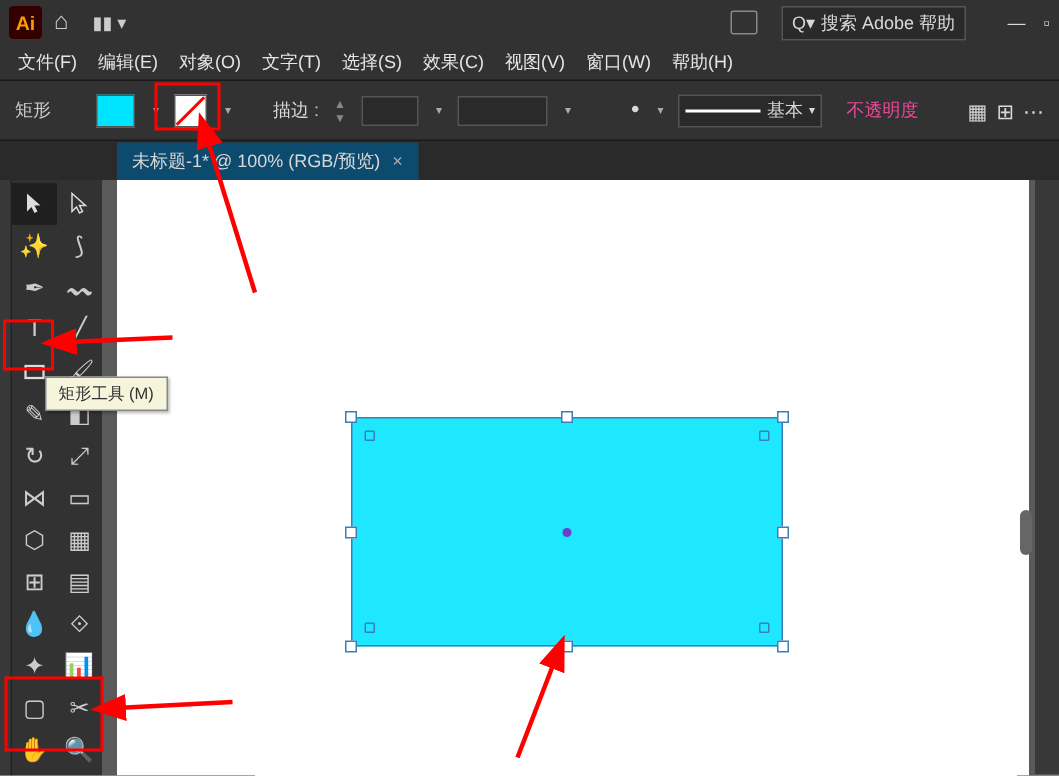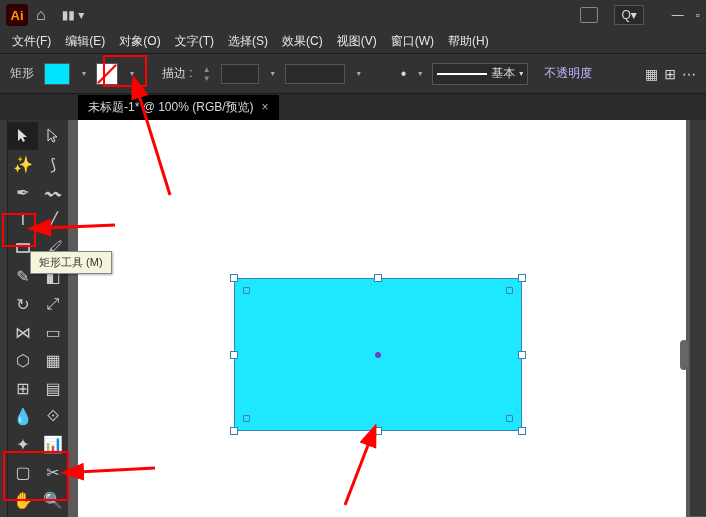--- a/index.html
+++ b/index.html
@@ -8,35 +8,35 @@
 .ai-logo{width:22px;height:22px;background:#330000;color:#ff9a00;font-weight:bold;display:flex;align-items:center;justify-content:center;font-size:13px;border-radius:3px;}
 .home-icon{color:#ccc;font-size:16px;}
 .panel-icon{color:#ccc;font-size:12px;margin-left:8px;}
 .titlebar-spacer{flex:1;}
 .doc-icon{width:18px;height:16px;border:1px solid #888;border-radius:2px;}
 .search-box{display:flex;align-items:center;gap:4px;background:#2a2a2a;padding:2px 6px;border:1px solid #555;margin-left:8px;}
 .win-controls{display:flex;gap:12px;margin-left:20px;color:#aaa;font-size:14px;}
 .menubar{height:24px;background:#323232;display:flex;align-items:center;padding:0 6px;gap:2px;border-bottom:1px solid #1a1a1a;}
 .menu-item{padding:2px 6px;color:#e5e5e5;cursor:pointer;}
 .control-bar{height:40px;background:#323232;display:flex;align-items:center;padding:0 10px;gap:10px;border-bottom:1px solid #1a1a1a;}
-.shape-label{color:#ccc;}
+.shape-label{color:#ccc;margin-right:20px;}
 .fill-swatch{width:26px;height:22px;background:#00e5ff;border:1px solid #555;position:relative;}
 .fill-drop{font-size:8px;color:#aaa;margin-left:2px;}
 .stroke-swatch{width:22px;height:22px;border:1px solid #555;background:#fff;position:relative;}
 .stroke-swatch::after{content:"";position:absolute;width:26px;height:2px;background:red;transform:rotate(-45deg);top:9px;left:-3px;}
 .stroke-label{color:#ccc;margin-left:18px;}
 .stroke-input{width:38px;height:20px;background:#2a2a2a;border:1px solid #555;display:flex;align-items:center;justify-content:center;color:#999;}
 .stroke-line{width:60px;height:20px;background:#2a2a2a;border:1px solid #555;}
 .style-box{display:flex;align-items:center;padding:0 4px;height:22px;border:1px solid #555;background:#2a2a2a;gap:4px;}
 .style-line{width:50px;height:2px;background:#fff;}
-.opacity-label{color:#c4b5fd;margin-left:6px;}
+.opacity-label{color:#ec4899;margin-left:6px;}
 .panel-icons{display:flex;gap:6px;margin-left:auto;color:#999;}
 .panel-icons span{font-size:14px;}
 .tab-bar{height:26px;background:#2a2a2a;display:flex;align-items:center;padding-left:78px;}
-.tab{background:#000000;padding:4px 10px;display:flex;align-items:center;gap:8px;color:#ddd;margin-right:2px;}
+.tab{background:#0c4a6e;padding:4px 10px;display:flex;align-items:center;gap:8px;color:#ddd;margin-right:2px;}
 .tab .close{color:#aaa;cursor:pointer;}
 .main-area{position:absolute;top:120px;left:0;right:0;bottom:0;display:flex;}
 .tool-ruler{width:8px;background:#383838;border-right:1px solid #222;}
 .toolbox{width:60px;background:#323232;display:flex;flex-direction:column;padding:2px 0;}
 .tool-row{display:flex;height:28px;}
 .tool{width:30px;height:28px;display:flex;align-items:center;justify-content:center;color:#ccc;font-size:16px;position:relative;}
 .tool.active{background:#1f1f1f;}
 .tool svg{width:16px;height:16px;}
 .canvas-area{flex:1;background:#5a5a5a;position:relative;}
 .artboard{position:absolute;top:0;left:10px;right:20px;bottom:0;background:#fff;}
@@ -57,20 +57,21 @@
 <body>
 
 <div class="titlebar">
   <div class="ai-logo">Ai</div>
   <span class="home-icon">⌂</span>
   <span class="panel-icon">▮▮ ▾</span>
   <div class="titlebar-spacer"></div>
   <div class="doc-icon"></div>
   <div class="search-box">
     <span>Q▾</span>
+    <span>搜索 Adobe 帮助</span>
   </div>
   <div class="win-controls">
     <span>—</span>
     <span>▫</span>
   </div>
 </div>
 
 <div class="menubar">
   <span class="menu-item">文件(F)</span>
   <span class="menu-item">编辑(E)</span>

